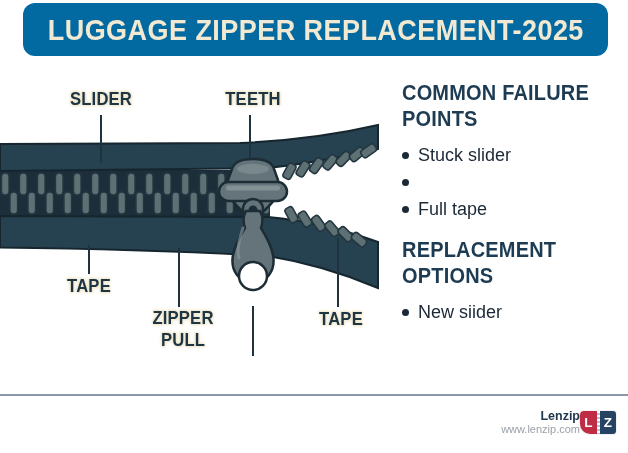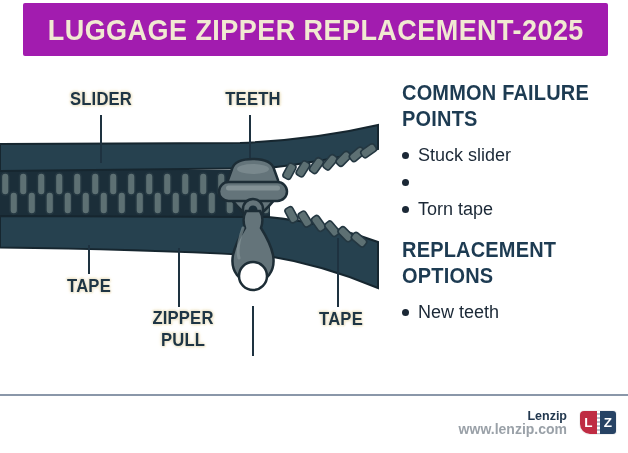--- a/index.html
+++ b/index.html
@@ -1,21 +1,21 @@
 <!DOCTYPE html>
 <html><head>
 <meta charset="utf-8">
 <style>
   html,body{margin:0;padding:0;background:#fff;}
   .stage{position:relative;width:628px;height:453px;background:#ffffff;overflow:hidden;
          font-family:"Liberation Sans", sans-serif;}
 
   
-  .banner{position:absolute;left:23px;top:3px;width:585px;height:53px;background:#a21caf;
-          border-radius:2px;display:flex;align-items:center;justify-content:center;}
+  .banner{position:absolute;left:23px;top:3px;width:585px;height:53px;background:#0369a1;
+          border-radius:12px;display:flex;align-items:center;justify-content:center;}
   .banner .t{color:#f1e9d2;font-weight:bold;font-size:30px;letter-spacing:.5px;
              transform:scaleX(.9);transform-origin:center;white-space:nowrap;}
 
   
   .lbl{position:absolute;transform:translateX(-50%) scaleX(.95);font-weight:bold;font-size:17.5px;
        color:#1e3544;white-space:nowrap;letter-spacing:.2px;text-align:center;line-height:1.25;
        text-shadow:0 0 3px #f1e9d2,0 0 3px #f1e9d2,0 0 5px #f1e9d2,1px 1px 2px #f1e9d2,-1px -1px 2px #f1e9d2;}
   .lbl.wrap{white-space:normal;width:84px;}
 
   
@@ -23,24 +23,24 @@
   .sec-h{font-weight:bold;font-size:21.5px;line-height:26px;color:#1d3b52;margin:0;
          transform:scaleX(.93);transform-origin:left;letter-spacing:.2px;}
   ul.blist{list-style:none;margin:10px 0 0 0;padding:0;}
   ul.blist li{display:flex;align-items:center;gap:9px;height:27px;
               font-size:18px;font-weight:400;color:#1b2836;}
   .dot{width:7px;height:7px;border-radius:50%;background:#1b2836;flex:0 0 auto;}
   .sec2{margin-top:14px;}
 
   
   .footer-line{position:absolute;left:0;top:394px;width:628px;height:2px;background:#8a97a9;}
-  .footer{position:absolute;top:409px;right:12px;display:flex;align-items:center;gap:13px;}
+  .footer{position:absolute;top:409px;right:12px;display:flex;align-items:center;gap:0;}
   .brand-text{text-align:right;}
   .brand-name{font-weight:bold;font-size:12.5px;color:#22384f;line-height:14px;}
-  .brand-url{font-size:14px;color:#9aa1a8;line-height:12px;font-weight:bold;}
+  .brand-url{font-size:11px;color:#9aa1a8;line-height:12px;}
   .logo{width:36px;height:23px;display:flex;overflow:hidden;border-radius:4px 3px 3px 10px;
         box-shadow:0 0 0 1px rgba(0,0,0,.05);}
   .logo .half{flex:1;display:flex;align-items:center;justify-content:center;
               color:#fff;font-weight:bold;font-size:13.5px;}
   .logo .l{background:#bf2c43;}
   .logo .z{background:#274364;}
   .logo .zip{width:3px;background:repeating-linear-gradient(180deg,#ffffff 0 2px,#b9c2cc 2px 4px);}
 
   svg{position:absolute;left:0;top:70px;}
 </style>
@@ -153,28 +153,28 @@
     <ul class="blist">
       <li>
           <span class="dot"></span>
           <span>Stuck slider</span>
         </li>
       <li>
           <span class="dot"></span>
         </li>
       <li>
           <span class="dot"></span>
-          <span>Torn tape</span>
+          <span>Full tape</span>
         </li>
     </ul>
     <h2 class="sec-h sec2">REPLACEMENT OPTIONS</h2>
     <ul class="blist">
       <li>
           <span class="dot"></span>
-          <span>New teeth</span>
+          <span>New siider</span>
         </li>
     </ul>
   </div>
 
   <div class="footer-line"></div>
   <div class="footer">
     <div class="brand-text">
       <div class="brand-name">Lenzip</div>
       <div class="brand-url">www.lenzip.com</div>
     </div>

